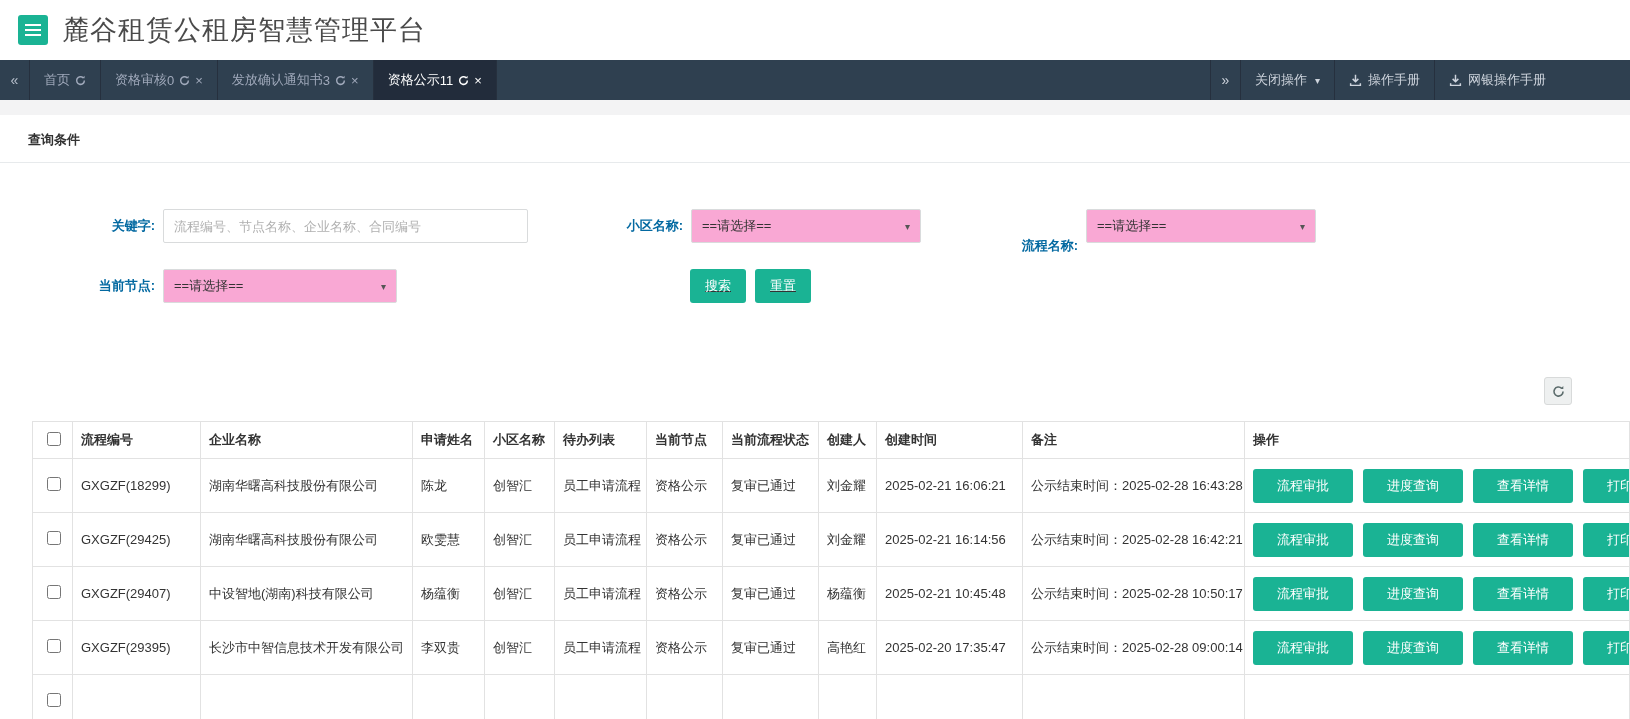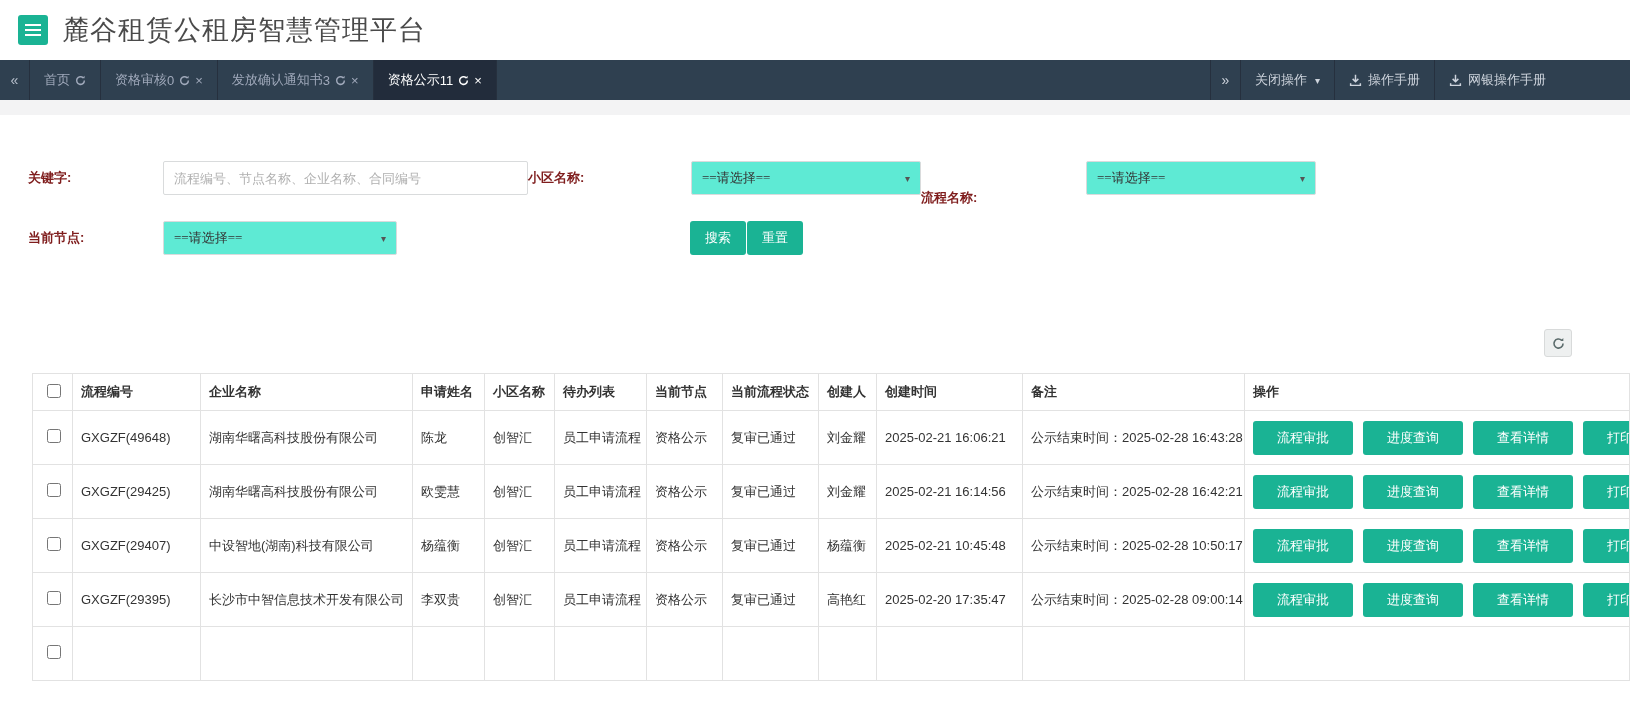--- a/index.html
+++ b/index.html
@@ -48,39 +48,39 @@
   .panel-head {
     padding: 16px 28px 13px; font-weight: bold; color: #333;
     border-bottom: 1px solid #e7eaec; font-size: 13px;
   }
   .panel-head.second { border-top: 1px solid #e7eaec; }
 
   
   .query-form { padding: 34px 28px 40px; }
   .form-row { display: flex; align-items: center; }
   .form-row + .form-row { margin-top: 14px; }
-  .form-label { font-weight: bold; margin-right: 8px; color: #7f1d1d; }
+  .form-label { font-weight: bold; text-align: right; margin-right: 8px; color: #0369a1; }
   .lbl-1 { width: 127px; }
   .lbl-2 { width: 155px; }
   .lbl-3 { width: 157px; margin-top: 40px; }
   .text-input {
     width: 365px; height: 34px; border: 1px solid #d9dbdc; border-radius: 2px;
     padding: 0 10px; font-size: 13px; color: #333; outline: none; background: #fff;
     font-family: "Liberation Sans", "DejaVu Sans", sans-serif;
   }
   .text-input::placeholder { color: #b0b0b0; }
   .select {
-    height: 34px; border: 1px solid #d9dbdc; border-radius: 2px; background: #5eead4;
+    height: 34px; border: 1px solid #d9dbdc; border-radius: 2px; background: #f9a8d4;
     display: flex; align-items: center; justify-content: space-between;
-    padding: 0 10px; cursor: pointer; color: #333; font-family: Liberation Serif, serif;
+    padding: 0 10px; cursor: pointer; color: #333;
   }
   .sel-230 { width: 230px; }
   .sel-234 { width: 234px; }
   .select .caret { font-size: 10px; color: #555; margin-left: 8px; }
-  .btn-search-group { margin-left: 293px; display: flex; gap: 1px; }
+  .btn-search-group { margin-left: 293px; display: flex; gap: 9px; text-decoration: underline; }
   .btn-green {
     background: #1ab394; color: #fff; border: none; border-radius: 3px;
     padding: 8px 15px; font-size: 13px; cursor: pointer; white-space: nowrap;
     font-family: "Liberation Sans", "DejaVu Sans", sans-serif;
   }
 
   
   .table-toolbar { display: flex; justify-content: flex-end; padding: 34px 58px 16px 0; }
   .refresh-btn {
     width: 28px; height: 28px; background: #eef0f0; border: 1px solid #d8dada; border-radius: 3px;
@@ -194,20 +194,21 @@
           <path d="M2 11.5v2.5h12v-2.5" fill="none" stroke="currentColor" stroke-width="1.8"></path>
         </svg>
       <span>网银操作手册</span>
     </div>
   </div>
 </nav>
 
 <main class="content">
   <div class="panel">
 
+    <div class="panel-head">查询条件</div>
 
     <div class="query-form">
       <div class="form-row">
         <label class="form-label lbl-1">关键字:</label>
         <input class="text-input" type="text" placeholder="流程编号、节点名称、企业名称、合同编号" style="">
         <label class="form-label lbl-2">小区名称:</label>
         <div class="select sel-230">
           <span>==请选择==</span>
           <span class="caret">▾</span>
         </div>
@@ -253,21 +254,21 @@
           <th class="col-status">当前流程状态</th>
           <th class="col-creator">创建人</th>
           <th class="col-created">创建时间</th>
           <th class="col-remark">备注</th>
           <th>操作</th>
         </tr>
       </thead>
       <tbody>
         <tr>
           <td class="col-cb"><input type="checkbox" style=""></td>
-          <td>GXGZF(49648)</td>
+          <td>GXGZF(18299)</td>
           <td>湖南华曙高科技股份有限公司</td>
           <td>陈龙</td>
           <td>创智汇</td>
           <td>员工申请流程</td>
           <td>资格公示</td>
           <td>复审已通过</td>
           <td>刘金耀</td>
           <td>2025-02-21 16:06:21</td>
           <td>公示结束时间：2025-02-28 16:43:28</td>
           <td>

